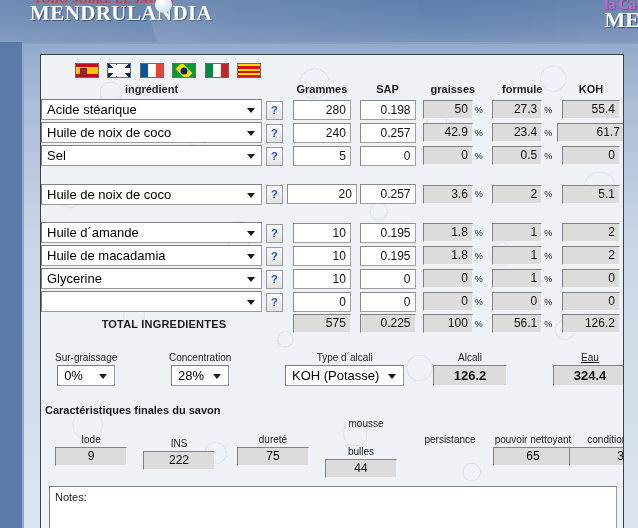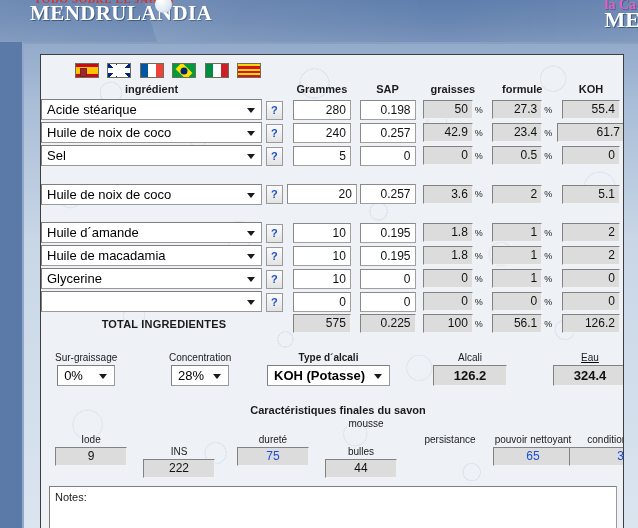--- a/index.html
+++ b/index.html
@@ -215,34 +215,34 @@
   }
   .bigval {
     display:inline-block; min-width: 74px; height: 21px; line-height: 19px;
     background:#dcdcdc; border:1px solid #f2f2f2;
     border-top-color:#828282; border-left-color:#828282;
     font-size: 13px; font-weight: bold; color:#111; text-align:center;
   }
 
   
   #charsTitle {
-    text-align:center; font-size: 11px; font-weight: bold; color:#1a1a1a;
-    margin: 4px 0 6px 12px;
+    font-size: 11px; font-weight: bold; color:#1a1a1a;
+    margin: 4px 0 6px 4px;
   }
   #chars { position: relative; height: 46px; }
   .cbox { position:absolute; text-align:center; }
   .cmouse { font-size: 10px; color:#1a1a1a; display:block; }
   .clabel { font-size: 10px; color:#1a1a1a; display:block; margin-bottom: 2px; white-space:nowrap; }
   .cval {
     display:block; height: 19px; line-height: 17px;
     background:#dcdcdc; border:1px solid #f2f2f2;
     border-top-color:#828282; border-left-color:#828282;
     font-size: 12px; text-align:center; color:#111;
   }
-  .cval.red { color:#1d4ed8; }
+  .cval.red { color:#000000; }
 
   
   #notes {
     position:absolute; left: 8px; bottom: -1px; width: 568px; height: 44px;
     background:#ffffff; border:1px solid #9a9a9a;
     border-top-color:#7f7f7f; border-left-color:#7f7f7f;
     font-size: 11px; color:#1a1a1a; padding: 4px 5px; text-align:left;
     z-index: 3;
   }
 </style>
@@ -438,21 +438,21 @@
           <i class="caret"></i>
         </span>
       </div>
       <div class="pbox" style="left:128px; top:4px;">
         <span class="plabel">Concentration</span>
         <span class="sel-sm" style="min-width:58px">
           <span>28%</span>
           <i class="caret"></i>
         </span>
       </div>
-      <div class="pbox" style="left:226px; top:4px;font-weight:bold;">
+      <div class="pbox" style="left:244px; top:4px;">
         <span class="plabel">Type d´alcali</span>
         <span class="sel-sm" style="min-width:112px">
           <span>KOH (Potasse)</span>
           <i class="caret"></i>
         </span>
       </div>
       <div class="pbox" style="left:392px; top:4px;">
         <span class="plabel">Alcali</span>
         <span class="bigval">126.2</span>
       </div>
@@ -465,21 +465,21 @@
     <div id="charsTitle">Caractéristiques finales du savon</div>
     <div id="chars">
       <div class="cbox" style="left:270px; top:-4px; width:110px;">
         <span class="cmouse">mousse</span>
       </div>
       <div id="chars-items">
           <div class="cbox" style="left: 14px; top: 12px; width: 72px;">
             <span class="clabel">Iode</span>
             <span class="cval">9</span>
           </div>
-          <div class="cbox" style="left: 102px; top: 24px; width: 72px;">
+          <div class="cbox" style="left: 102px; top: 16px; width: 72px;">
             <span class="clabel">INS</span>
             <span class="cval">222</span>
           </div>
           <div class="cbox" style="left: 196px; top: 12px; width: 72px;">
             <span class="clabel">dureté</span>
             <span class="cval red">75</span>
           </div>
           <div class="cbox" style="left: 284px; top: 24px; width: 72px;">
             <span class="clabel">bulles</span>
             <span class="cval">44</span>

